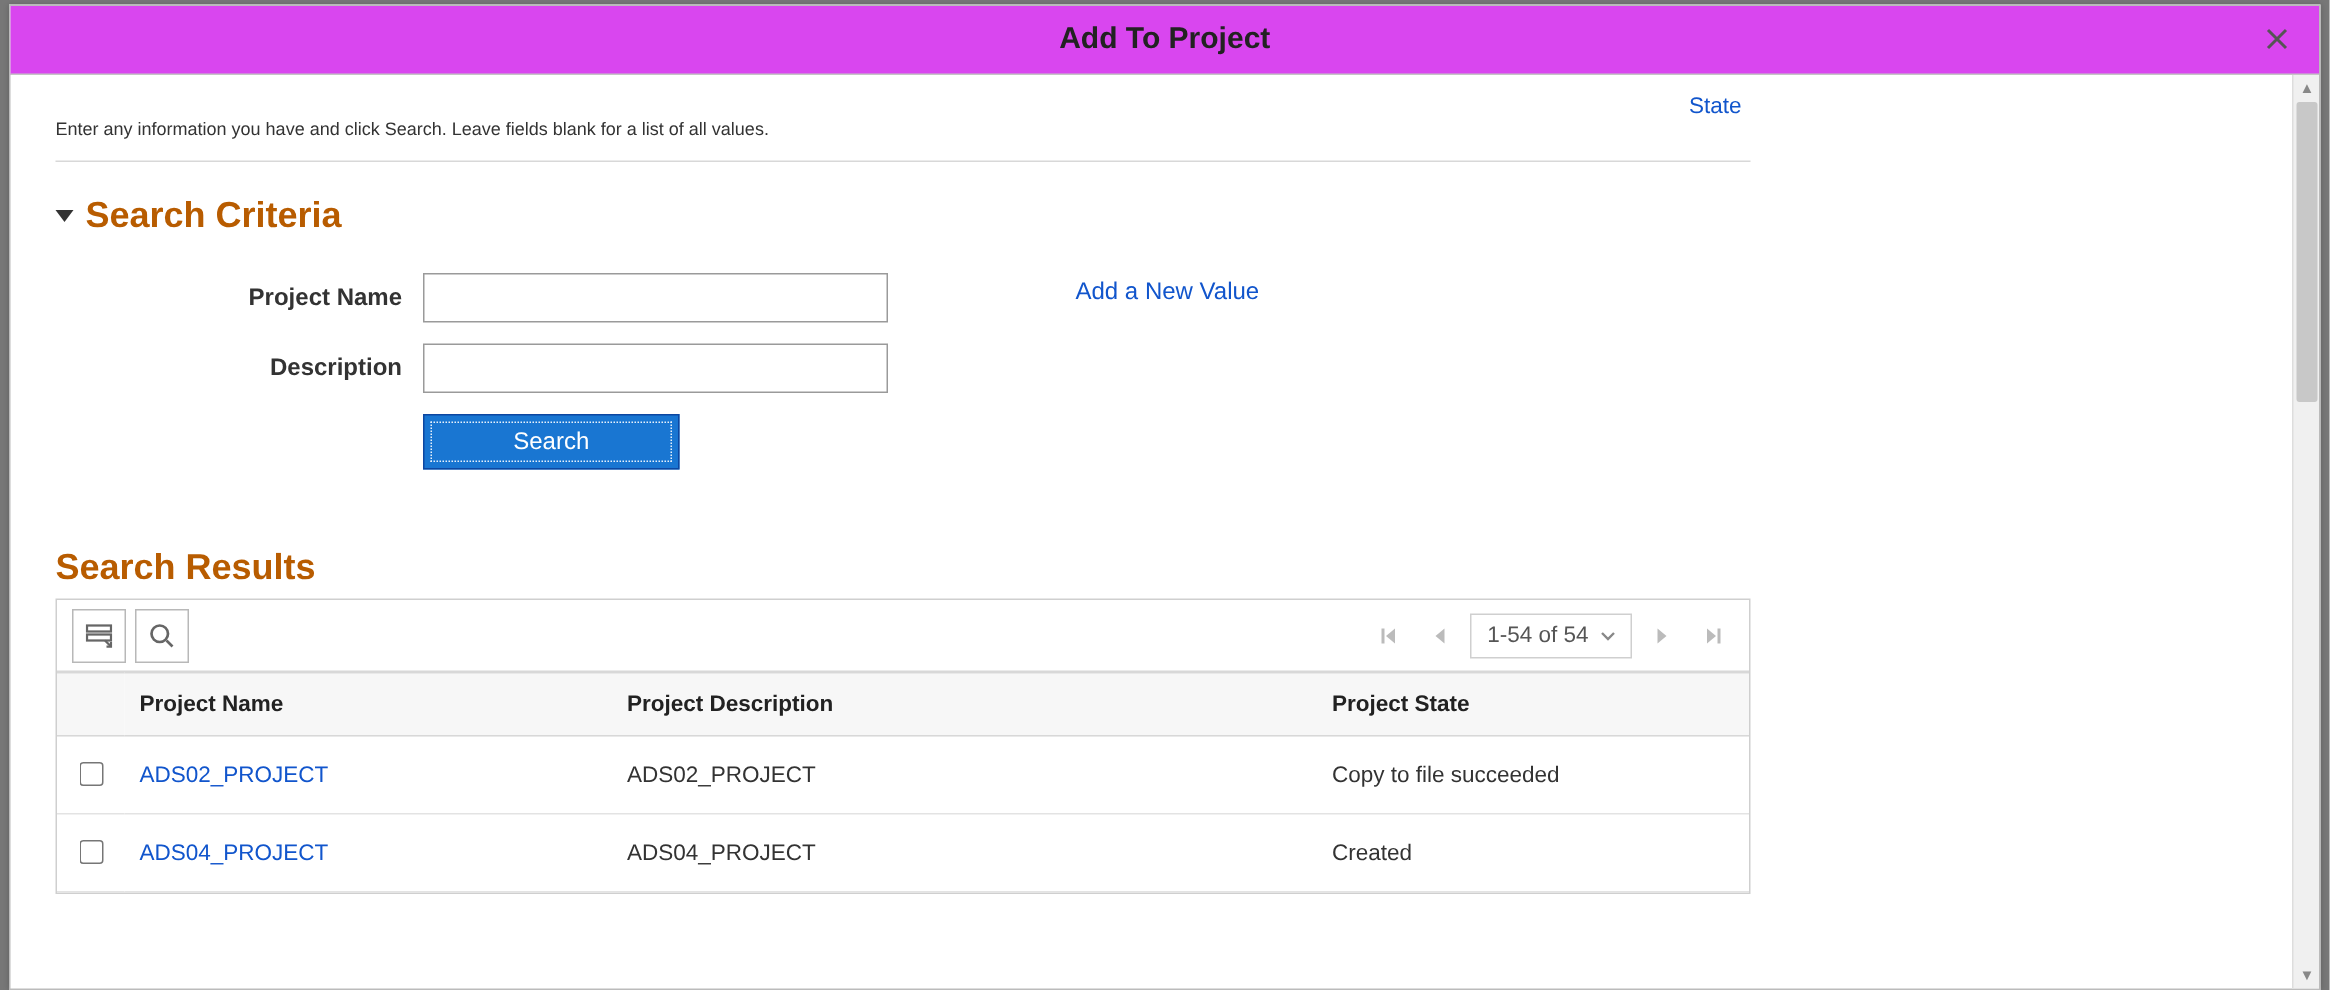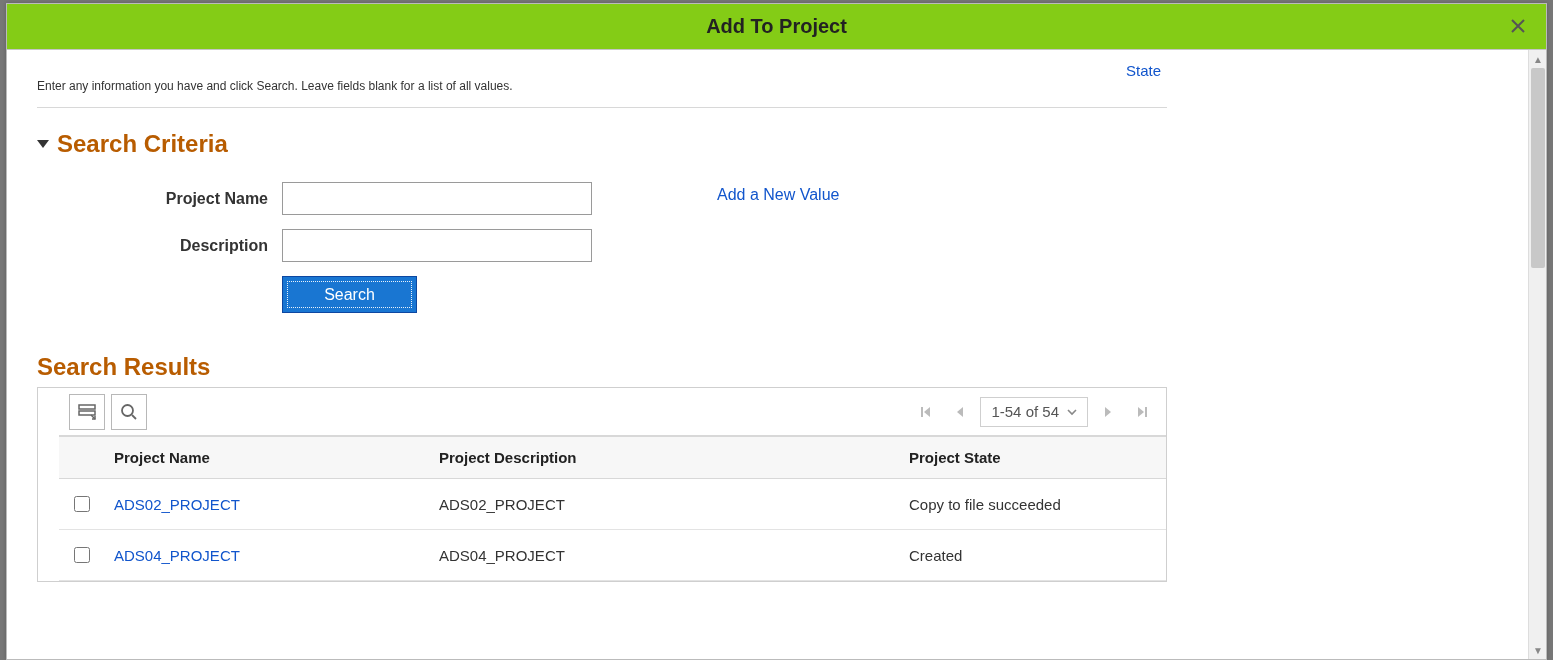--- a/index.html
+++ b/index.html
@@ -5,21 +5,21 @@
   * { box-sizing: border-box; }
   html, body { margin:0; padding:0; font-family: Arial, Helvetica, sans-serif; font-size:15px; color:#333; }
   body { background:#777; width:1553px; height:660px; position:relative; overflow:hidden; }
 
   .modal {
     position:absolute; top:3px; left:6px; right:6px; bottom:0;
     background:#fff; border:1px solid #bbb; box-shadow:0 0 4px rgba(0,0,0,.2);
     display:flex; flex-direction:column;
   }
   .modal-header {
-    height:46px; background:#84cc16; border-bottom:1px solid #c5c5c5;
+    height:46px; background:#d946ef; border-bottom:1px solid #c5c5c5;
     display:flex; align-items:center; justify-content:center; position:relative;
     font-weight:bold; font-size:20px; color:#222;
   }
   .modal-close {
     position:absolute; right:14px; top:8px; width:28px; height:28px;
     display:flex; align-items:center; justify-content:center; font-size:22px; color:#555; cursor:pointer;
   }
 
   .modal-body-wrapper { flex:1; position:relative; overflow:hidden; }
   .modal-body {
@@ -41,40 +41,40 @@
   .help-row { text-align:right; padding-right:6px; }
   .help-link { color:#1155cc; font-size:15px; cursor:pointer; }
 
   h1.page-title { font-size:24px; font-weight:bold; margin:10px 0 14px 0; color:#222;}
   .instructions { font-size:12px; color:#333; margin-bottom:14px; }
   .hr { border:0; border-top:1px solid #d8d8d8; margin:0 0 22px 0; }
 
   .section-head { display:flex; align-items:center; gap:8px; cursor:pointer; }
   .section-head .caret { width:0; height:0; border-left:6px solid transparent; border-right:6px solid transparent; border-top:8px solid #333; }
   .section-title { color:#b85c00; font-weight:bold; font-size:24px; }
-  .section-title.results { margin-top:40px; display:block; }
+  .section-title.results { margin-top:52px; display:block; }
 
   .criteria { margin-top:24px; position:relative; }
   .form-row { display:flex; align-items:center; margin-bottom:14px; }
   .form-row label { width:245px; text-align:right; padding-right:14px; font-size:16px; color:#333; font-weight:600;}
   .form-row input[type=text] {
     width:310px; height:33px; border:1px solid #9a9a9a; padding:4px 8px; font-size:15px;
   }
   .add-new { position:absolute; left:680px; top:4px; color:#1155cc; font-size:16px; cursor:pointer; }
 
   .search-btn {
-    margin-left:245px; width:135px; height:37px;
+    margin-left:245px; width:171px; height:37px;
     background:#1976d2; color:#fff; font-size:16px; border:1px solid #0d47a1;
     cursor:pointer; position:relative;
   }
   .search-btn:after{
     content:""; position:absolute; inset:4px; border:1px dotted rgba(255,255,255,.9);
   }
 
-  .results-wrap { border:1px solid #cfcfcf; margin-top:6px;padding-left:21px; }
+  .results-wrap { border:1px solid #cfcfcf; margin-top:6px; }
   .results-toolbar {
     height:48px; display:flex; align-items:center; justify-content:space-between;
     padding:0 10px; border-bottom:1px solid #d8d8d8;
   }
   .tb-left, .tb-right { display:flex; align-items:center; gap:6px; }
   .icon-btn {
     width:36px; height:36px; border:1px solid #b8b8b8; background:#fff;
     display:flex; align-items:center; justify-content:center; cursor:pointer; color:#666;
   }
   .nav-btn { width:28px; height:28px; display:flex; align-items:center; justify-content:center; color:#b5b5b5; cursor:pointer; font-size:15px;}

